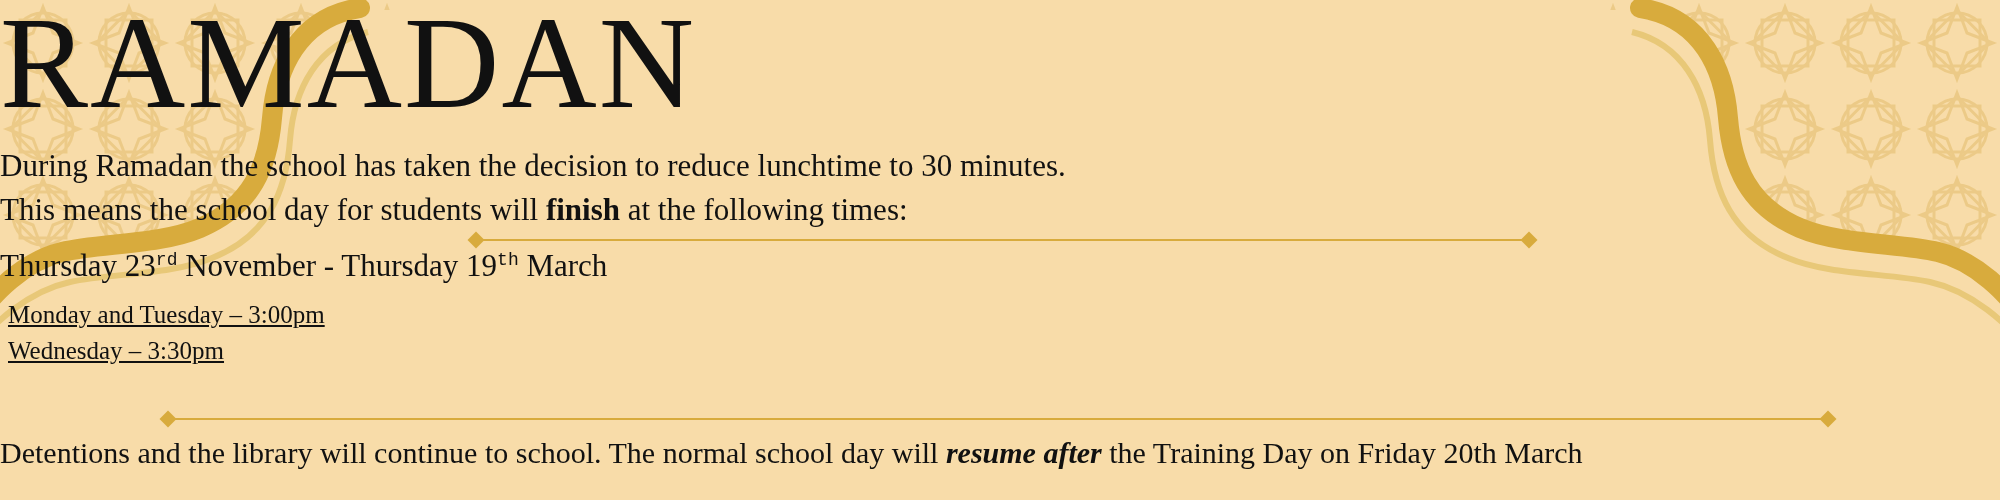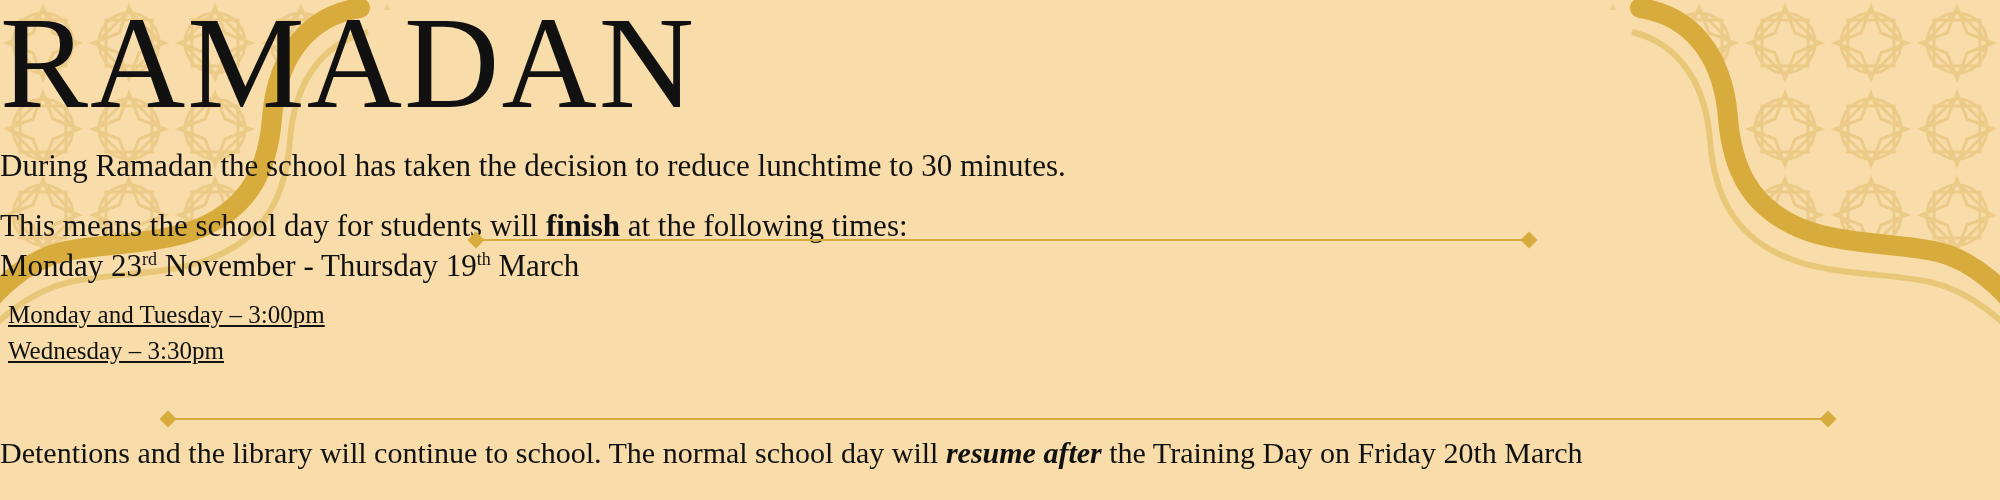--- a/index.html
+++ b/index.html
@@ -60,21 +60,21 @@
   }
   .line-1 {
     position: absolute;
     top: 148px;
     left: 0;
     width: 1904px;
     font-size: 31px;
   }
   .line-2 {
     position: absolute;
-    top: 208px;
+    top: 192px;
     left: 0;
     width: 2000px;
     font-size: 31px;
   }
   .line-2 b { font-weight: 700; }
 
   .divider {
     position: absolute;
     height: 14px;
   }
@@ -108,21 +108,21 @@
     width: 1672px;
   }
 
   .daterange {
     position: absolute;
     top: 248px;
     left: 0;
     width: 2000px;
     font-size: 31px;
   }
-  .daterange sup { font-size: 0.58em; vertical-align: super; }
+  .daterange sup { font-size: 0.58em; vertical-align: super; font-family: Liberation Mono, monospace; }
 
   .times {
     position: absolute;
     top: 297px;
     left: 8px;
     width: 1696px;
     font-size: 25px;
     line-height: 1.42;
     text-decoration: underline;
   }
@@ -193,21 +193,21 @@
       <span>This means the school day for students will </span><b>finish</b><span> at the following times:</span>
     </div>
 
     <div class="divider divider-top">
       <span class="dia l"></span>
       <span class="bar"></span>
       <span class="dia r"></span>
     </div>
 
     <div class="daterange">
-      <span>Monday 23</span><sup>rd</sup><span> November - Thursday 19</span><sup>th</sup><span> March</span>
+      <span>Thursday 23</span><sup>rd</sup><span> November - Thursday 19</span><sup>th</sup><span> March</span>
     </div>
 
     <div class="times">
       <div>Monday and Tuesday – 3:00pm</div>
       <div>Wednesday – 3:30pm</div>
     </div>
 
     <div class="divider divider-bottom">
       <span class="dia l"></span>
       <span class="bar"></span>

